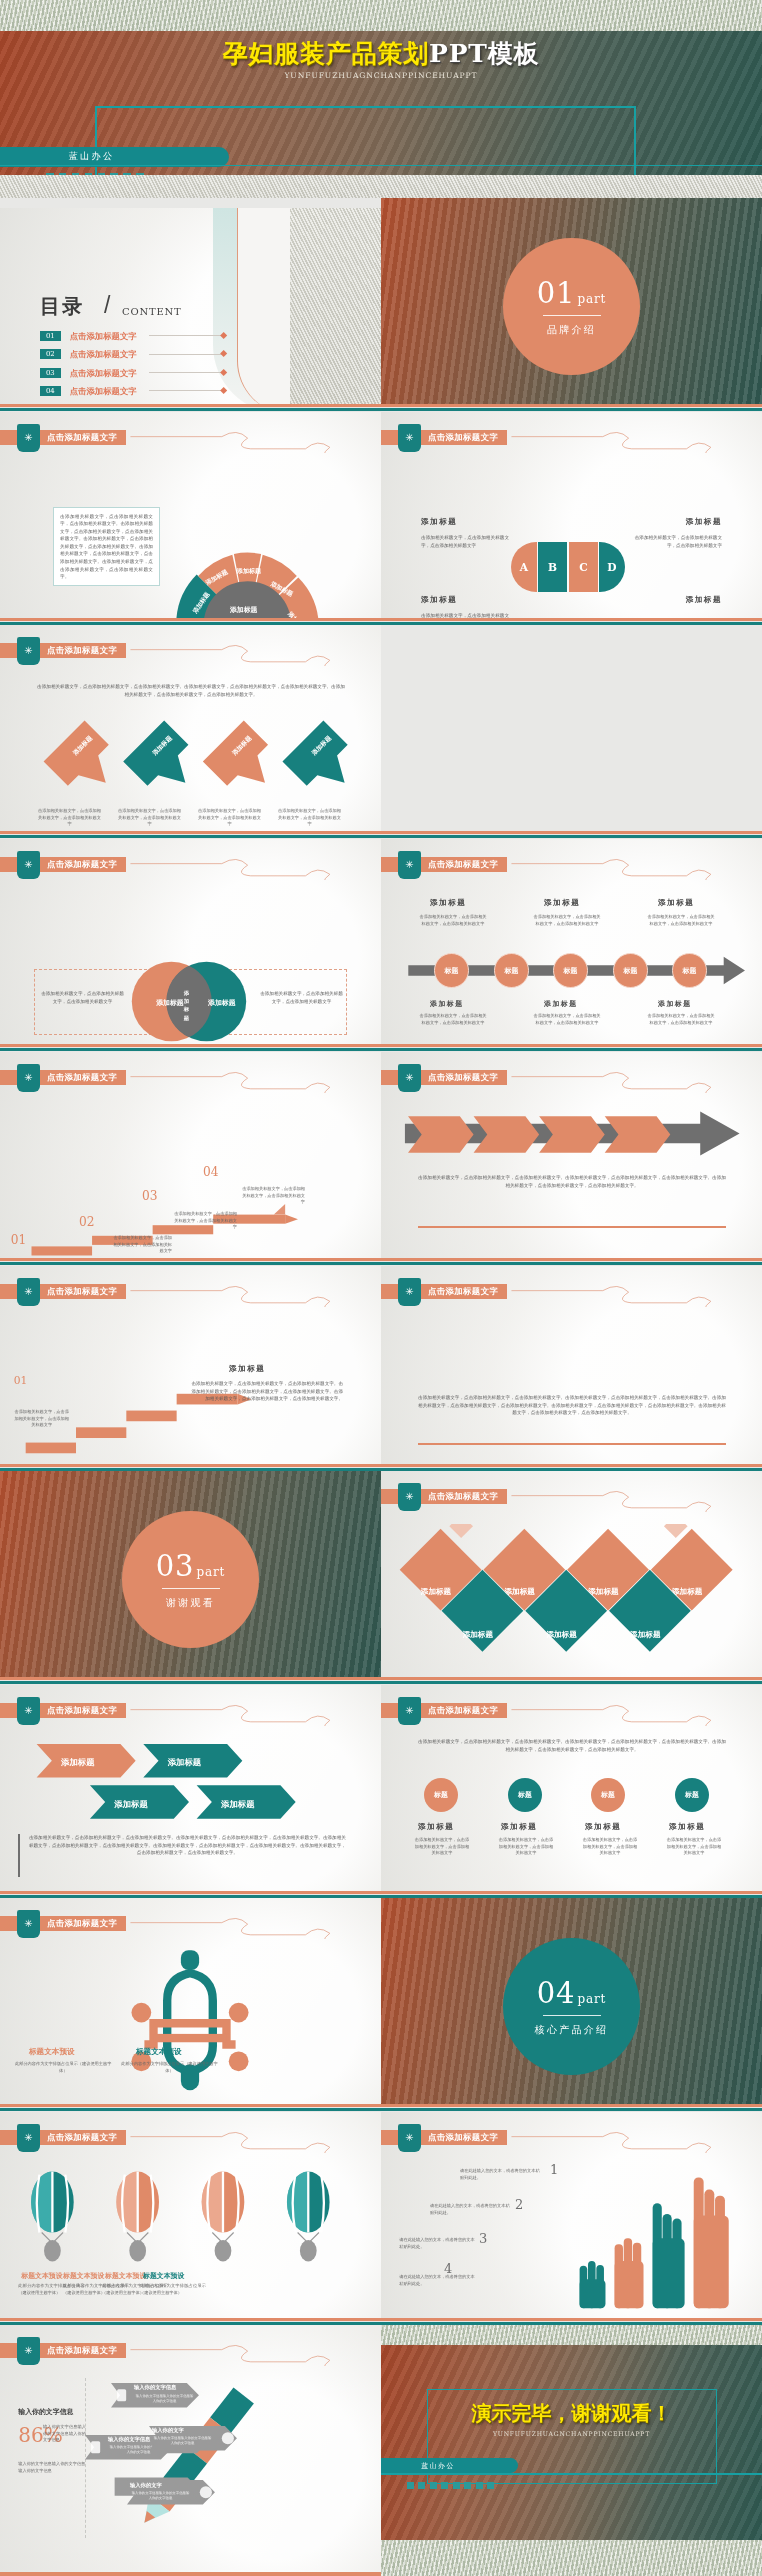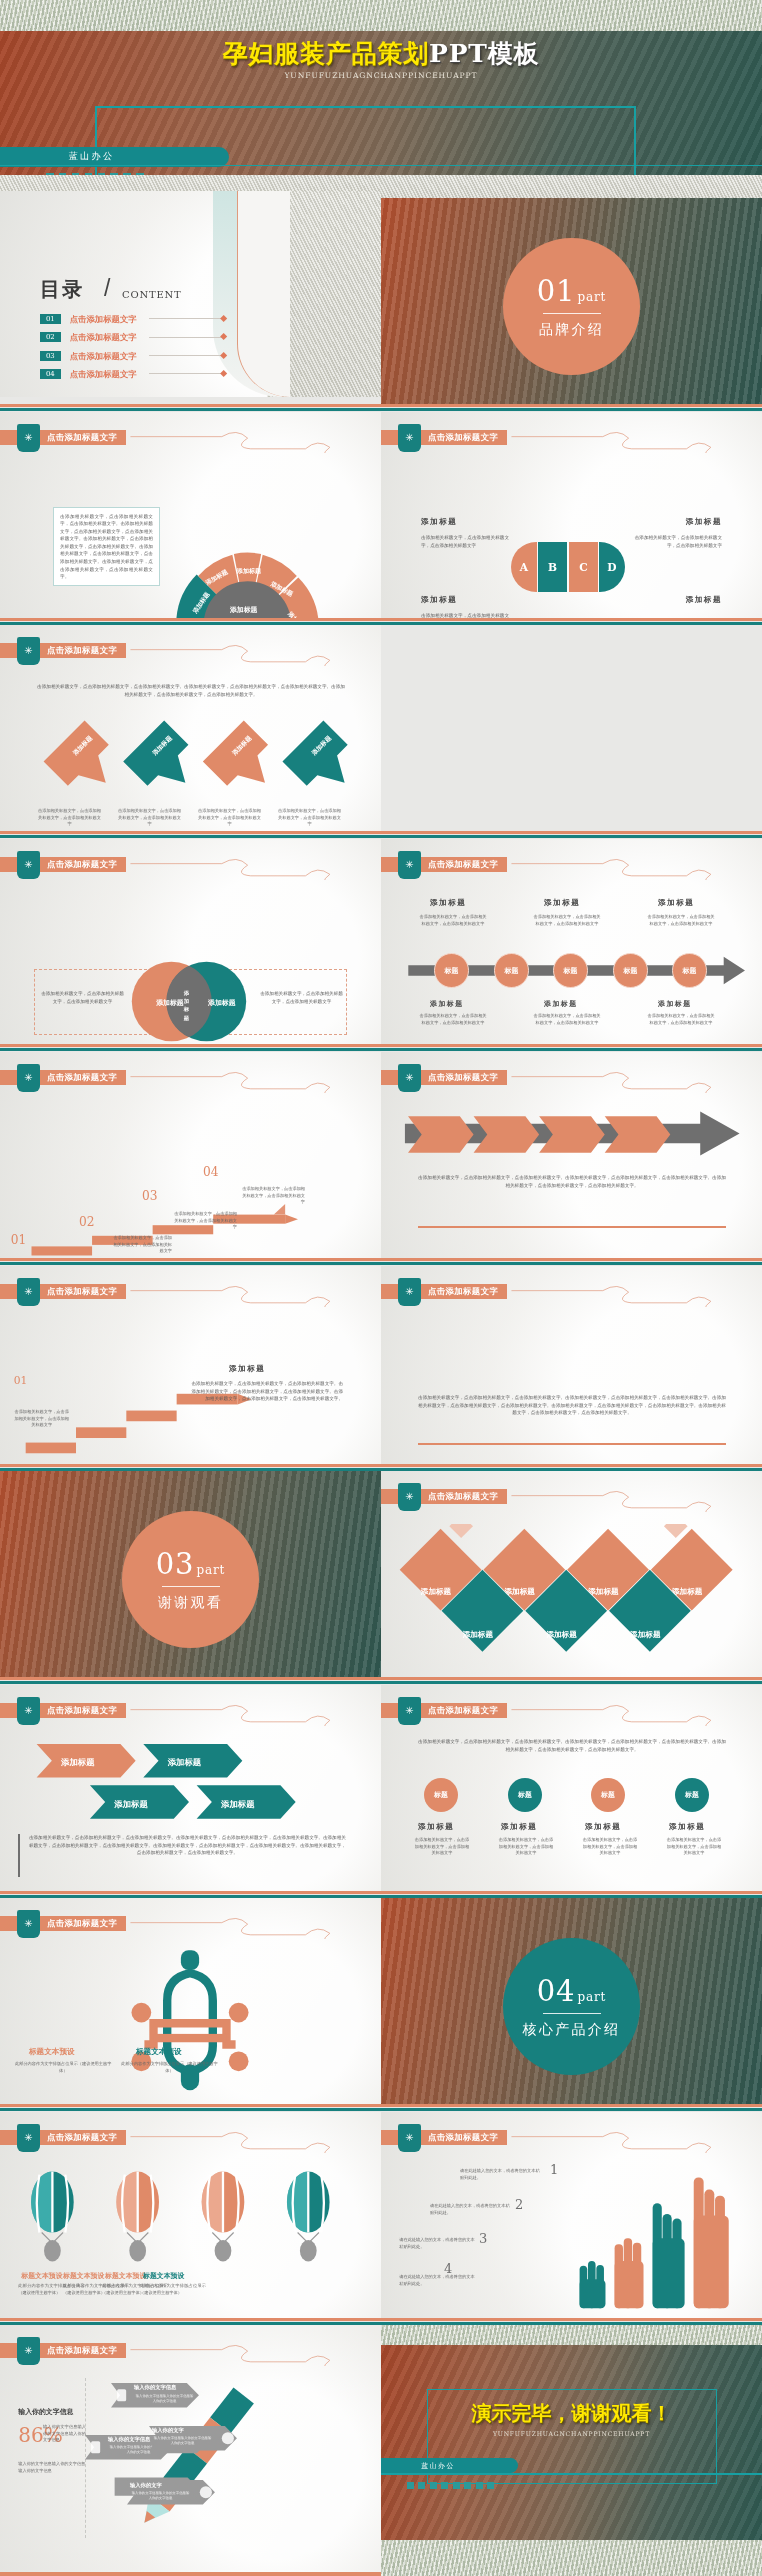--- a/index.html
+++ b/index.html
@@ -86,21 +86,21 @@
   .divider .t { position:absolute; left:0; top:3.8px; width:100%; height:3px; background:#17807e; }
 
   
   .sec-circle {
     position:absolute; border-radius:50%; display:flex; flex-direction:column;
     align-items:center; justify-content:center; color:#fff;
   }
   .sec-num { font-size:29px; font-family:"DejaVu Serif", serif; letter-spacing:0.8px; }
   .sec-num small { font-size:12px; letter-spacing:0.8px; margin-left:2.3px; }
   .sec-line { width:58px; height:0.8px; background:rgba(255,255,255,.85); margin:5.3px 0 6.9px; }
-  .sec-label { font-size:14px; letter-spacing:2.3px; font-family:"DejaVu Serif", serif; }
+  .sec-label { font-size:10px; letter-spacing:2.3px; font-family:"DejaVu Serif", serif; }
 
   
   .toc-title { position:absolute; left:40px; top:85px; font-size:20px; font-weight:bold; color:#3a3a3a;
     font-family:"DejaVu Serif", serif; letter-spacing:2.3px; }
   .toc-slash { position:absolute; left:104px; top:84px; font-size:23px; color:#444; }
   .toc-en { position:absolute; left:122px; top:98px; font-size:10px; color:#444; letter-spacing:0.8px;
     font-family:"DejaVu Serif", serif;text-align:right; }
   .toc-row { position:absolute; left:40px; width:229px; height:12.2px; display:flex; align-items:center; }
   .toc-num { width:20.6px; height:10.7px; background:#17807e; color:#fff; font-size:6.9px; text-align:center;
     line-height:10.7px; font-family:"DejaVu Serif", serif; }
@@ -151,21 +151,21 @@
           <i></i>
           <i></i>
           <i></i>
           <i></i>
       </div>
     </div>
   </div>
 
   <div style="position:absolute;left:0;top:175px;width:762px;height:23px" class="tex-stone"></div>
 
-  <div class="slide half tex-light" style="left:0;top:191px">
+  <div class="slide half tex-light" style="left:0;top:208px">
     <div style="position:absolute;right:0;top:0;width:114px;height:206px" class="tex-stone"></div>
     <div style="position:absolute;right:99px;top:0;width:69px;height:206px;background:linear-gradient(#cfe5e2,#f4f4f2);border-radius:0 0 0 69px"></div>
     <div style="position:absolute;right:91px;top:0;width:53px;height:206px;background:#f6f5f3;border-left:0.8px solid #e09a7c;border-radius:0 0 0 53px"></div>
 
     <div class="toc-title">目录</div>
     <div class="toc-slash">/</div>
     <div class="toc-en">CONTENT</div>
 
     <div class="toc-row" style="top:122px">
       <span class="toc-num">01</span>

